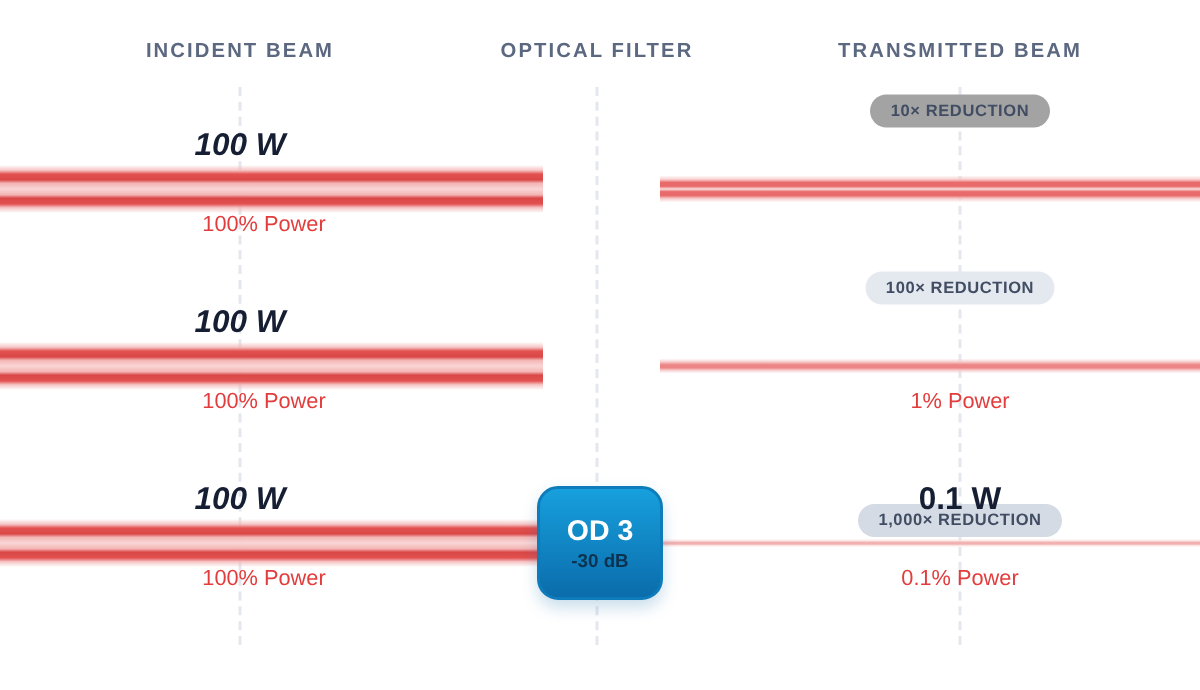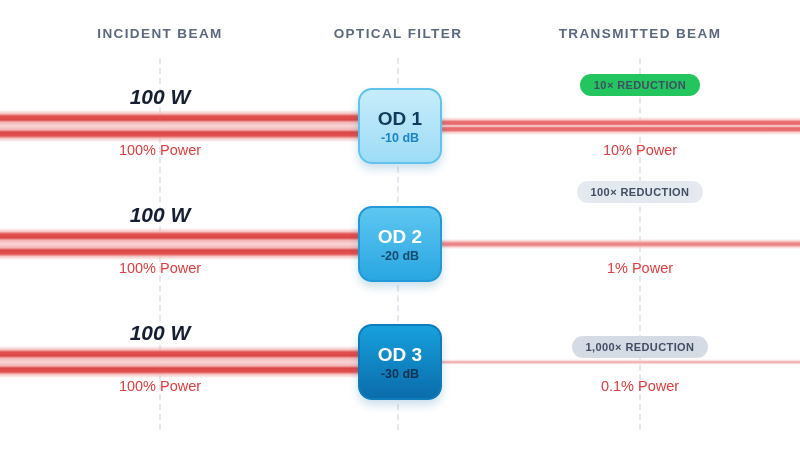--- a/index.html
+++ b/index.html
@@ -41,21 +41,21 @@
     text-align:center;z-index:2;
   }
   .in-watts{left:0;width:320px;font-style:italic;}
   .out-watts{left:500px;width:280px;}
 
   .in-power,.out-power{
     position:absolute;top:80px;
     font-size:14.5px;color:#e23c3c;
     text-align:center;z-index:2;
   }
-  .in-power{left:0;width:320px;}
+  .in-power{left:16px;width:320px;}
   .out-power{left:500px;width:280px;}
 
   .badge-wrap{
     position:absolute;left:500px;width:280px;top:1px;
     display:flex;justify-content:center;z-index:2;
   }
   .badge{
     font-size:11px;font-weight:bold;color:#414d63;
     letter-spacing:.4px;
     padding:5px 14px;border-radius:13px;
@@ -131,53 +131,45 @@
 
   <div class="vline" id="vline-1"></div>
   <div class="vline" id="vline-2"></div>
   <div class="vline" id="vline-3"></div>
 
   <div class="row" id="row-1">
     <div class="beam-in"></div>
     <div class="beam-out"></div>
     <div class="in-watts">100 W</div>
     <div class="in-power">100% Power</div>
-    <div class="filter-box" style="--fill-top: #c6ecfb; --fill-bottom: #9edcf6; --box-border: #5fc3ef; --name-color: #123a5c; --sub-color: #1b85c7;">
-      <div class="box-name">OD 1</div>
-      <div class="box-sub">-10 dB</div>
+    <div class="badge-wrap">
+      <span class="badge" style="background: #a3a3a3;">10× REDUCTION</span>
     </div>
-    <div class="badge-wrap">
-      <span class="badge" style="background: #22c55e; margin-top: 11px;">10× REDUCTION</span>
-    </div>
-    <div class="out-power">10% Power</div>
   </div>
 
   <div class="row" id="row-2">
     <div class="beam-in"></div>
     <div class="beam-out"></div>
     <div class="in-watts">100 W</div>
     <div class="in-power">100% Power</div>
-    <div class="filter-box" style="--fill-top: #5ec7f1; --fill-bottom: #29a6e1; --box-border: #2299d8; --name-color: #ffffff; --sub-color: #174a6e;">
-      <div class="box-name">OD 2</div>
-      <div class="box-sub">-20 dB</div>
-    </div>
     <div class="badge-wrap">
       <span class="badge" style="background: rgb(228, 232, 239);">100× REDUCTION</span>
     </div>
     <div class="out-power">1% Power</div>
   </div>
 
   <div class="row" id="row-3">
     <div class="beam-in"></div>
     <div class="beam-out"></div>
     <div class="in-watts">100 W</div>
     <div class="in-power">100% Power</div>
     <div class="filter-box" style="--fill-top: #17a0dd; --fill-bottom: #0b6cab; --box-border: #0e7cba; --name-color: #ffffff; --sub-color: #0d3250;">
       <div class="box-name">OD 3</div>
       <div class="box-sub">-30 dB</div>
     </div>
     <div class="badge-wrap">
       <span class="badge" style="background: rgb(213, 219, 229); margin-top: 37px;">1,000× REDUCTION</span>
     </div>
+    <div class="out-watts">0.1 W</div>
     <div class="out-power">0.1% Power</div>
   </div>
 
 </div>
 
 </body></html>

